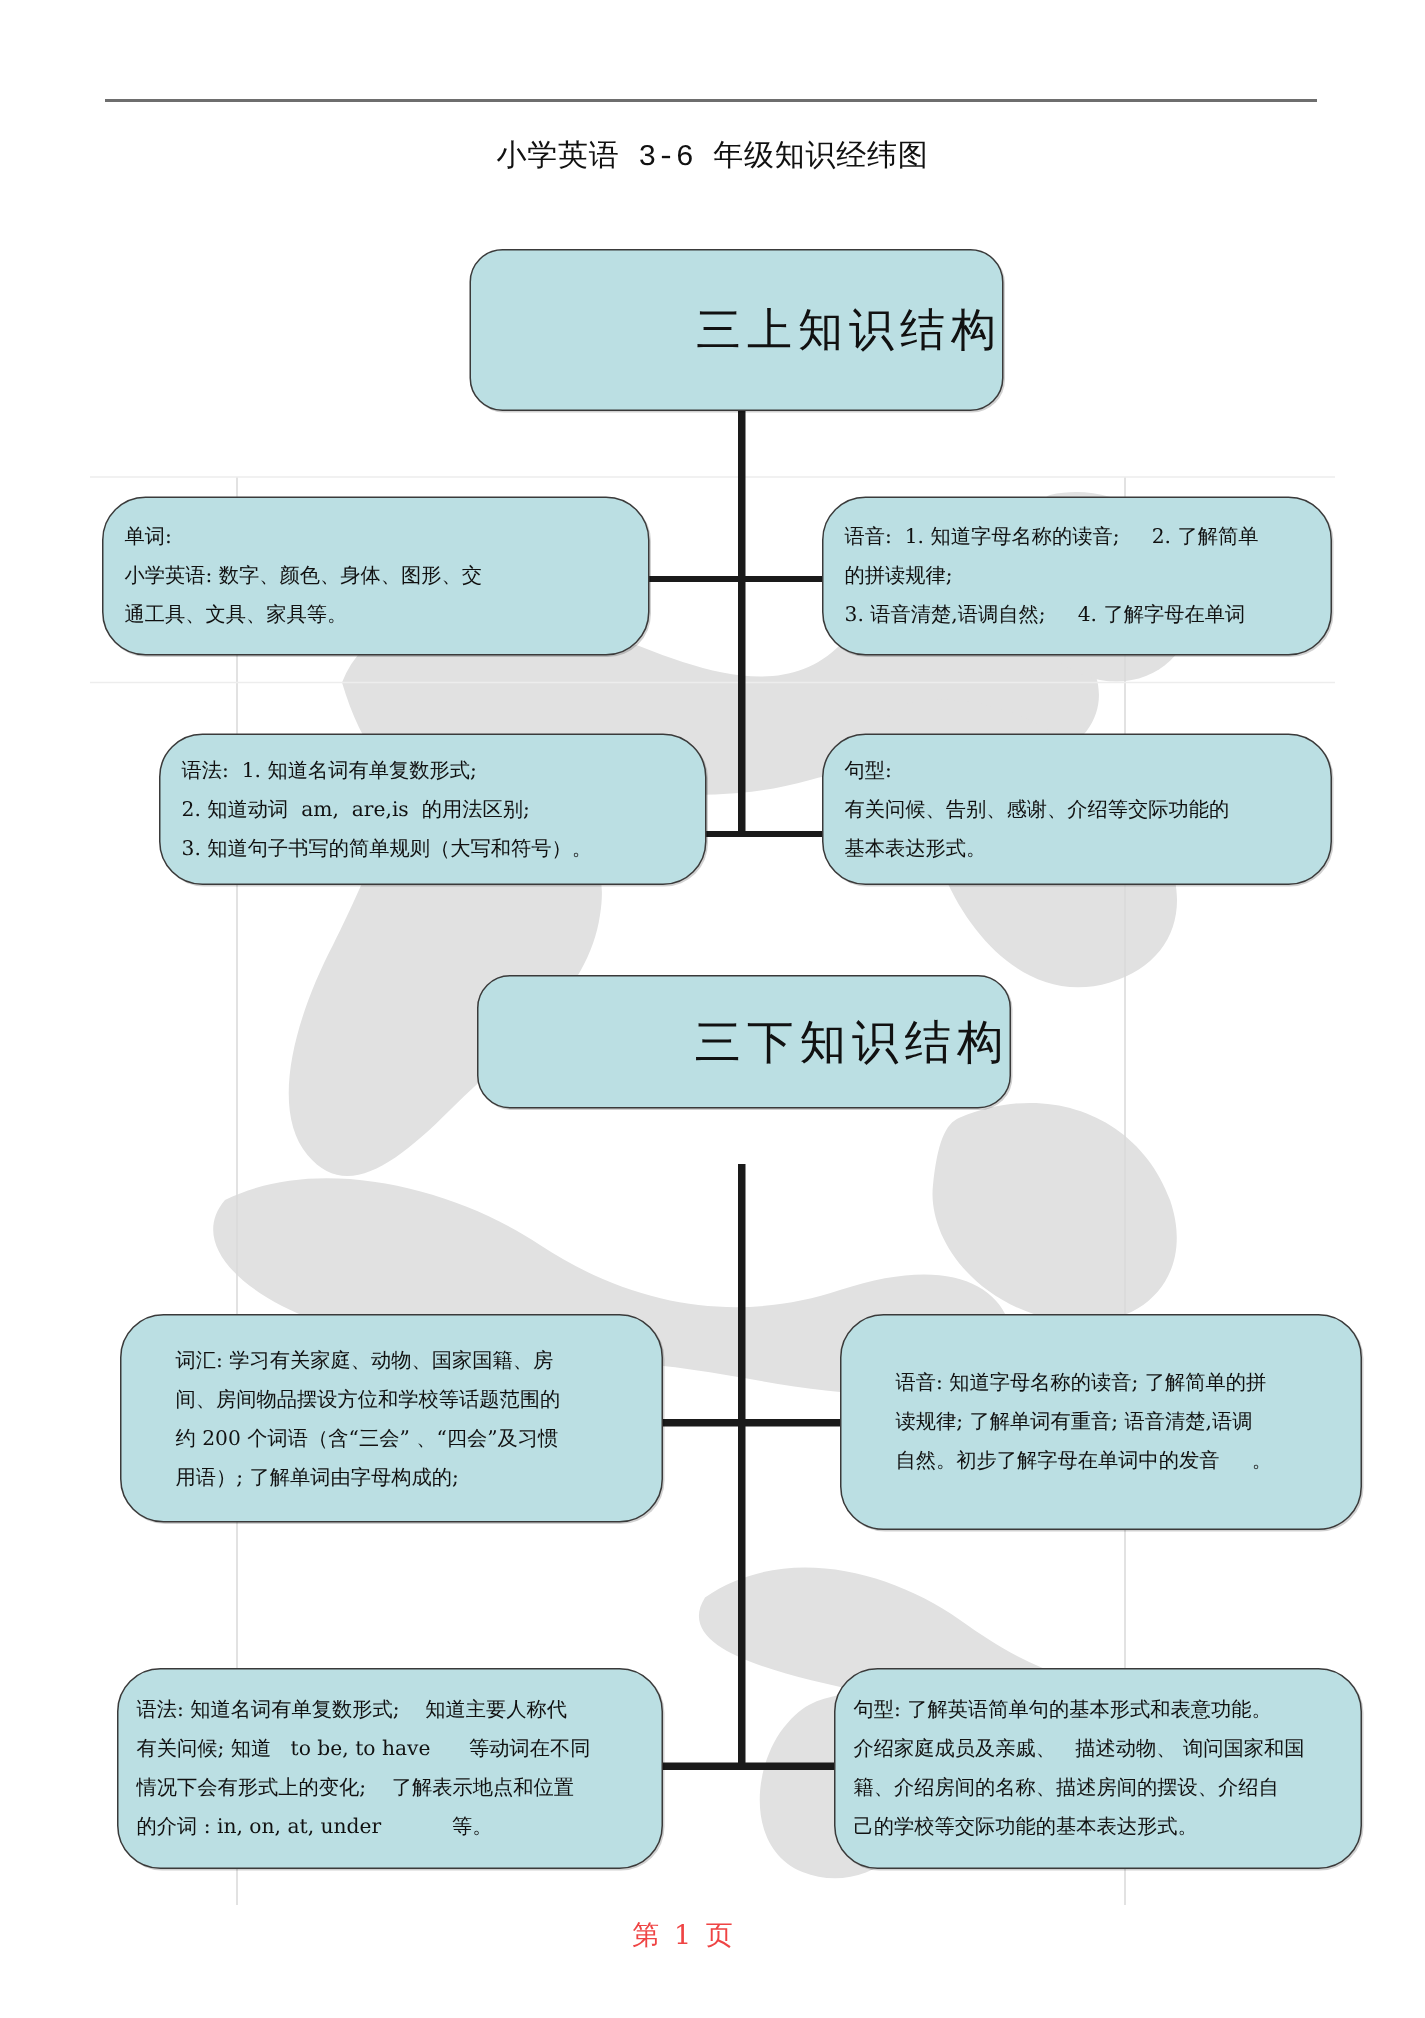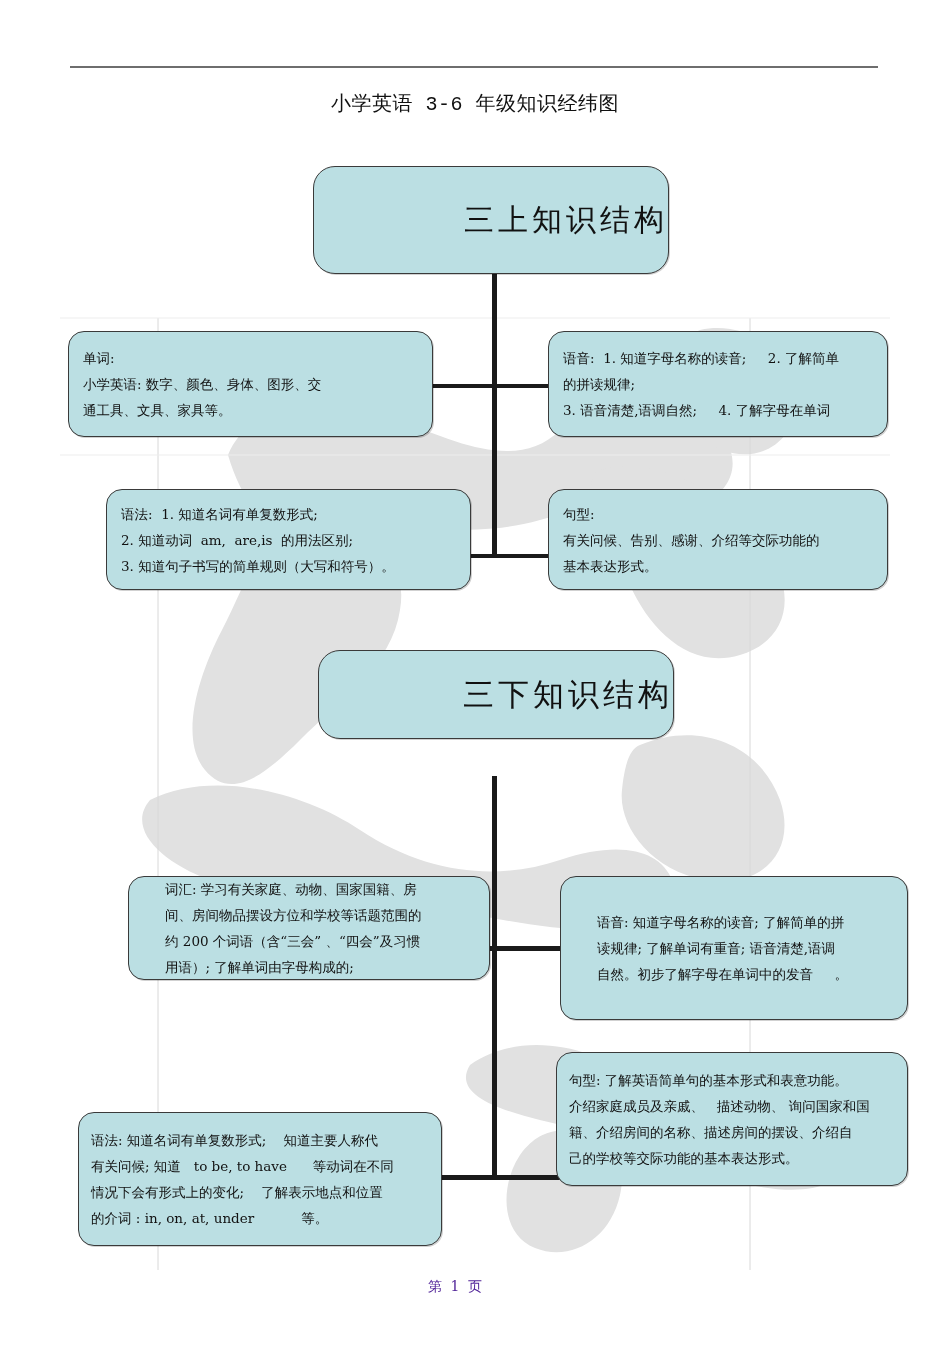--- a/index.html
+++ b/index.html
@@ -53,40 +53,40 @@
     white-space: nowrap;
     font-family: Liberation Mono, monospace;
   }
 
   .page-footer {
     position: absolute;
     left: 0;
     top: 1278px;
     width: 912px;
     text-align: center;
-    font-size: 14px;
-    color: #4c1d95;
+    font-size: 18px;
+    color: #ef4444;
     z-index: 4;
     letter-spacing: 2px;
   }
 
   
   .conn {
     position: absolute;
     background: #1a1a1a;
     z-index: 2;
   }
 
   
   .node {
     position: absolute;
     box-sizing: border-box;
     background: #bbdfe3;
     border: 1.6px solid #3a3a3a;
-    border-radius: 16px;
+    border-radius: 29px;
     z-index: 5;
     box-shadow: 1px 1px 0 rgba(0,0,0,0.18);
   }
 
   .node.header-node {
     border-radius: 22px;
     display: flex;
     align-items: center;
     justify-content: flex-end;
   }
@@ -195,38 +195,38 @@
 </div>
 
 <div class="conn" style="left:492px; top:776px; width:5px; height:404px;"></div>
 <div class="conn" style="left:440px; top:946px; width:122px; height:5px;"></div>
 <div class="conn" style="left:440px; top:1175px; width:122px; height:5px;"></div>
 
 <div class="node header-node second" style="left:318px; top:650px; width:356px; height:89px;">
   <span class="node-title">三下知识结构</span>
 </div>
 
-<div class="node leaf indent" style="left:80px; top:876px; width:362px; height:104px;margin-left:48px;">
+<div class="node leaf indent" style="left:80px; top:876px; width:362px; height:139px;">
   <div class="line">词汇: 学习有关家庭、动物、国家国籍、房</div>
   <div class="line">间、房间物品摆设方位和学校等话题范围的</div>
   <div class="line">约 200 个词语（含“三会” 、“四会”及习惯</div>
   <div class="line">用语）; 了解单词由字母构成的;</div>
 </div>
 
 <div class="node leaf indent" style="left:560px; top:876px; width:348px; height:144px;">
   <div class="line">语音: 知道字母名称的读音; 了解简单的拼</div>
   <div class="line">读规律; 了解单词有重音; 语音清楚,语调</div>
   <div class="line">自然。初步了解字母在单词中的发音     。</div>
 </div>
 
 <div class="node leaf small-pad" style="left:78px; top:1112px; width:364px; height:134px;">
   <div class="line">语法: 知道名词有单复数形式;    知道主要人称代</div>
   <div class="line">有关问候; 知道   to be, to have      等动词在不同</div>
   <div class="line">情况下会有形式上的变化;    了解表示地点和位置</div>
   <div class="line">的介词 : in, on, at, under           等。</div>
 </div>
 
-<div class="node leaf small-pad" style="left:556px; top:1052px; width:352px; height:134px;">
+<div class="node leaf small-pad" style="left:556px; top:1112px; width:352px; height:134px;">
   <div class="line">句型: 了解英语简单句的基本形式和表意功能。</div>
   <div class="line">介绍家庭成员及亲戚、   描述动物、 询问国家和国</div>
   <div class="line">籍、介绍房间的名称、描述房间的摆设、介绍自</div>
   <div class="line">己的学校等交际功能的基本表达形式。</div>
 </div>
 
 </body></html>

